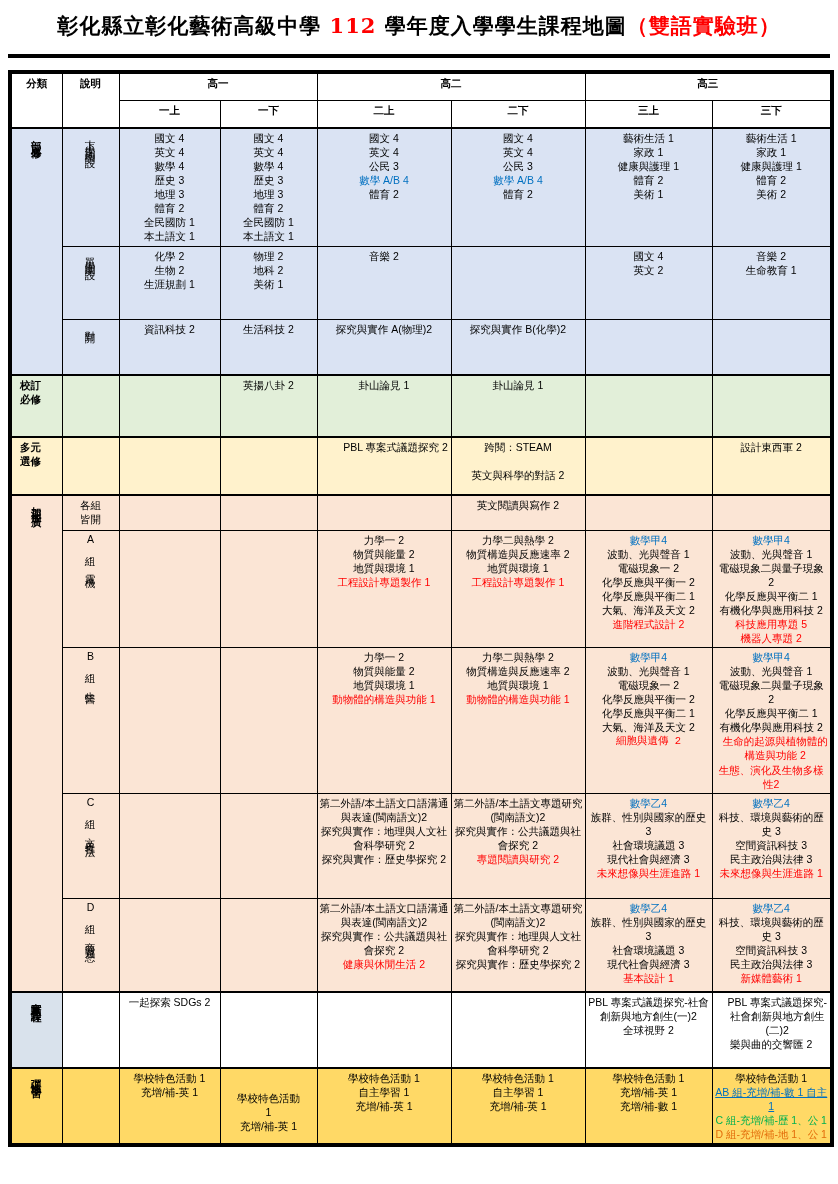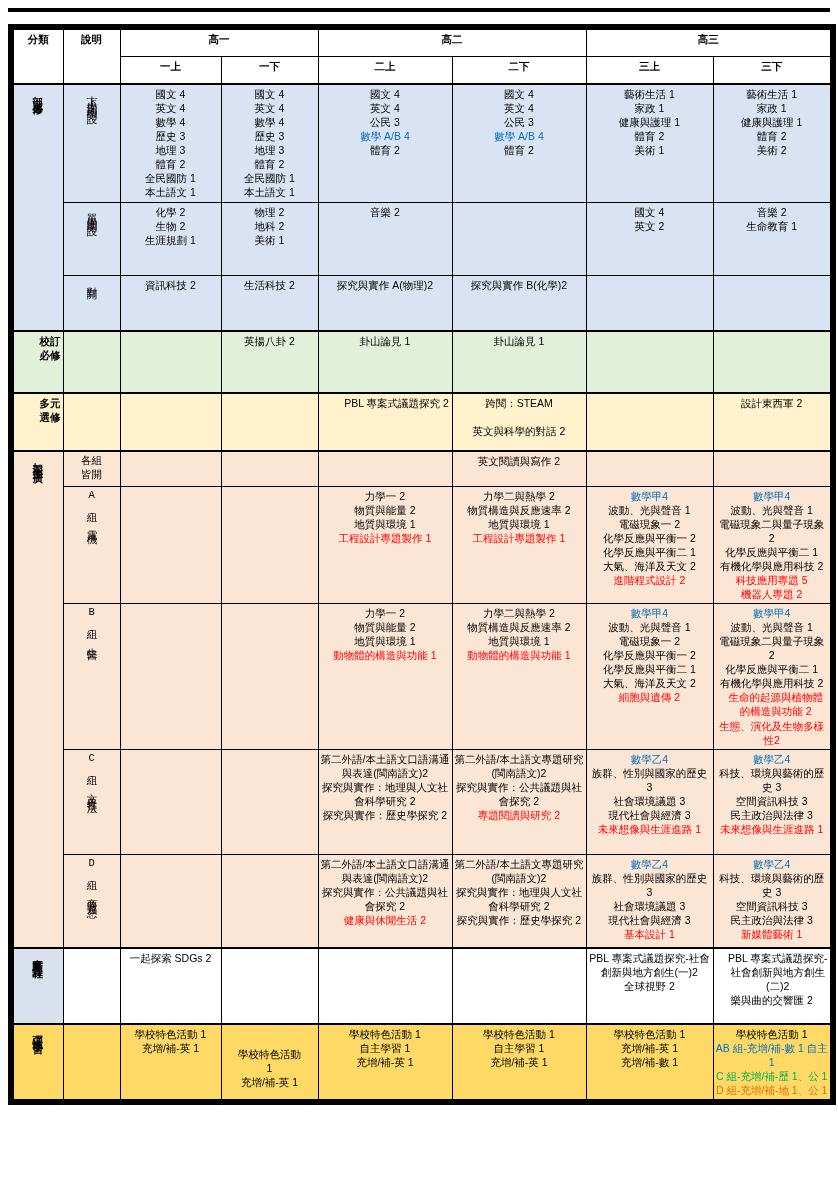--- a/index.html
+++ b/index.html
@@ -7,42 +7,43 @@
         font-family:"Liberation Sans","DejaVu Sans",sans-serif;color:#000;}
   .title{font-family:"DejaVu Serif","Liberation Serif",serif;font-weight:700;
          font-size:21px;text-align:center;margin:4px 0 14px 0;letter-spacing:1px;}
   .banners{border:2px solid #000;margin:0 0 12px 0;}
   .banner{background:#a9d18e;height:34px;line-height:34px;text-align:center;
           font-size:12.5px;}
   .banner + .banner{border-top:1px solid #000;}
   table.map{border-collapse:collapse;width:822px;table-layout:fixed;}
   table.map th,table.map td{border:1px solid #000;padding:2px 2px;font-size:10.5px;
           line-height:1.34;vertical-align:top;text-align:center;overflow:hidden;}
-  table.map{border:6px solid #000000;}
+  table.map{border:4px solid #000000;}
   thead th{font-size:12px;font-weight:700;vertical-align:middle;background:#fff;height:22px;}
   tr.sect td{border-top:2px solid #000;}
   td.gsep,th.gsep{border-left:2px solid #000;}
   td.cat{vertical-align:middle;font-weight:700;font-size:12.5px;}
-  td.desc{vertical-align:middle;font-size:11px;font-family:Liberation Mono, monospace;}
+  td.desc{vertical-align:middle;font-size:11px;}
   .v{writing-mode:vertical-rl;text-orientation:upright;margin:0 auto;letter-spacing:3px;}
   .pre{white-space:pre-line;}
-  td.cat .pre{text-align:right;padding-left:6px;}
+  td.cat .pre{text-align:left;padding-left:6px;}
   .line{min-height:13px;}
   .theme-blue{background:#dae3f3;}
   .theme-green{background:#e2efd9;}
   .theme-yellow{background:#fff2cc;}
   .theme-peach{background:#fbe5d5;}
   .theme-gold{background:#ffd966;}
   .theme-white{background:#ffffff;}
   .theme-bluegray{background:#d9e2ec;}
 </style>
 </head>
 <body>
 
 <div class="page">
+  <h1 class="title" id="title"><span style="color: rgb(0, 0, 0);">彰化縣立彰化藝術高級中學 </span><span style="color: rgb(255, 0, 0);">112</span><span style="color: rgb(0, 0, 0);"> 學年度入學學生課程地圖</span><span style="color: rgb(255, 0, 0);">（雙語實驗班）</span></h1>
 
   <div class="banners">
   </div>
 
   <table class="map">
     <colgroup>
       <col style="width:52px">
         <col style="width:57px">
       <col style="width:101px">
         <col style="width:97px">
@@ -283,21 +284,21 @@
             <div class="line" style="color: rgb(0, 0, 0);">地質與環境 1</div>
             <div class="line" style="color: rgb(255, 0, 0);">動物體的構造與功能 1</div>
           </td>
           <td class="cell theme-peach gsep">
             <div class="line" style="color: rgb(0, 112, 192);">數學甲4</div>
             <div class="line" style="color: rgb(0, 0, 0);">波動、光與聲音 1</div>
             <div class="line" style="color: rgb(0, 0, 0);">電磁現象一 2</div>
             <div class="line" style="color: rgb(0, 0, 0);">化學反應與平衡一 2</div>
             <div class="line" style="color: rgb(0, 0, 0);">化學反應與平衡二 1</div>
             <div class="line" style="color: rgb(0, 0, 0);">大氣、海洋及天文 2</div>
-            <div class="line" style="color: rgb(255, 0, 0);">細胞與遺傳 2</div>
+            <div class="line" style="color: rgb(255, 0, 0); font-family: Liberation Mono, monospace;">細胞與遺傳 2</div>
           </td>
           <td class="cell theme-peach">
             <div class="line" style="color: rgb(0, 112, 192);">數學甲4</div>
             <div class="line" style="color: rgb(0, 0, 0);">波動、光與聲音 1</div>
             <div class="line" style="color: rgb(0, 0, 0);">電磁現象二與量子現象 2</div>
             <div class="line" style="color: rgb(0, 0, 0);">化學反應與平衡二 1</div>
             <div class="line" style="color: rgb(0, 0, 0);">有機化學與應用科技 2</div>
             <div class="line" style="color: rgb(255, 0, 0); margin-left: 8px;">生命的起源與植物體的構造與功能 2</div>
             <div class="line" style="color: rgb(255, 0, 0);">生態、演化及生物多樣性2</div>
           </td>
@@ -408,21 +409,21 @@
             <div class="line" style="color: rgb(0, 0, 0);">自主學習 1</div>
             <div class="line" style="color: rgb(0, 0, 0);">充增/補-英 1</div>
           </td>
           <td class="cell theme-gold gsep">
             <div class="line" style="color: rgb(0, 0, 0);">學校特色活動 1</div>
             <div class="line" style="color: rgb(0, 0, 0);">充增/補-英 1</div>
             <div class="line" style="color: rgb(0, 0, 0);">充增/補-數 1</div>
           </td>
           <td class="cell theme-gold">
             <div class="line" style="color: rgb(0, 0, 0);">學校特色活動 1</div>
-            <div class="line" style="color: rgb(0, 112, 192);">AB 組-充增/補-數 1 自主 1</div>
+            <div class="line" style="color: rgb(0, 112, 192); text-decoration: underline;">AB 組-充增/補-數 1 自主 1</div>
             <div class="line" style="color: rgb(0, 176, 80);">C 組-充增/補-歷 1、公 1</div>
             <div class="line" style="color: rgb(227, 108, 10);">D 組-充增/補-地 1、公 1</div>
           </td>
         </tr>
       </tbody>
   </table>
 
 </div>
 
 </body></html>

